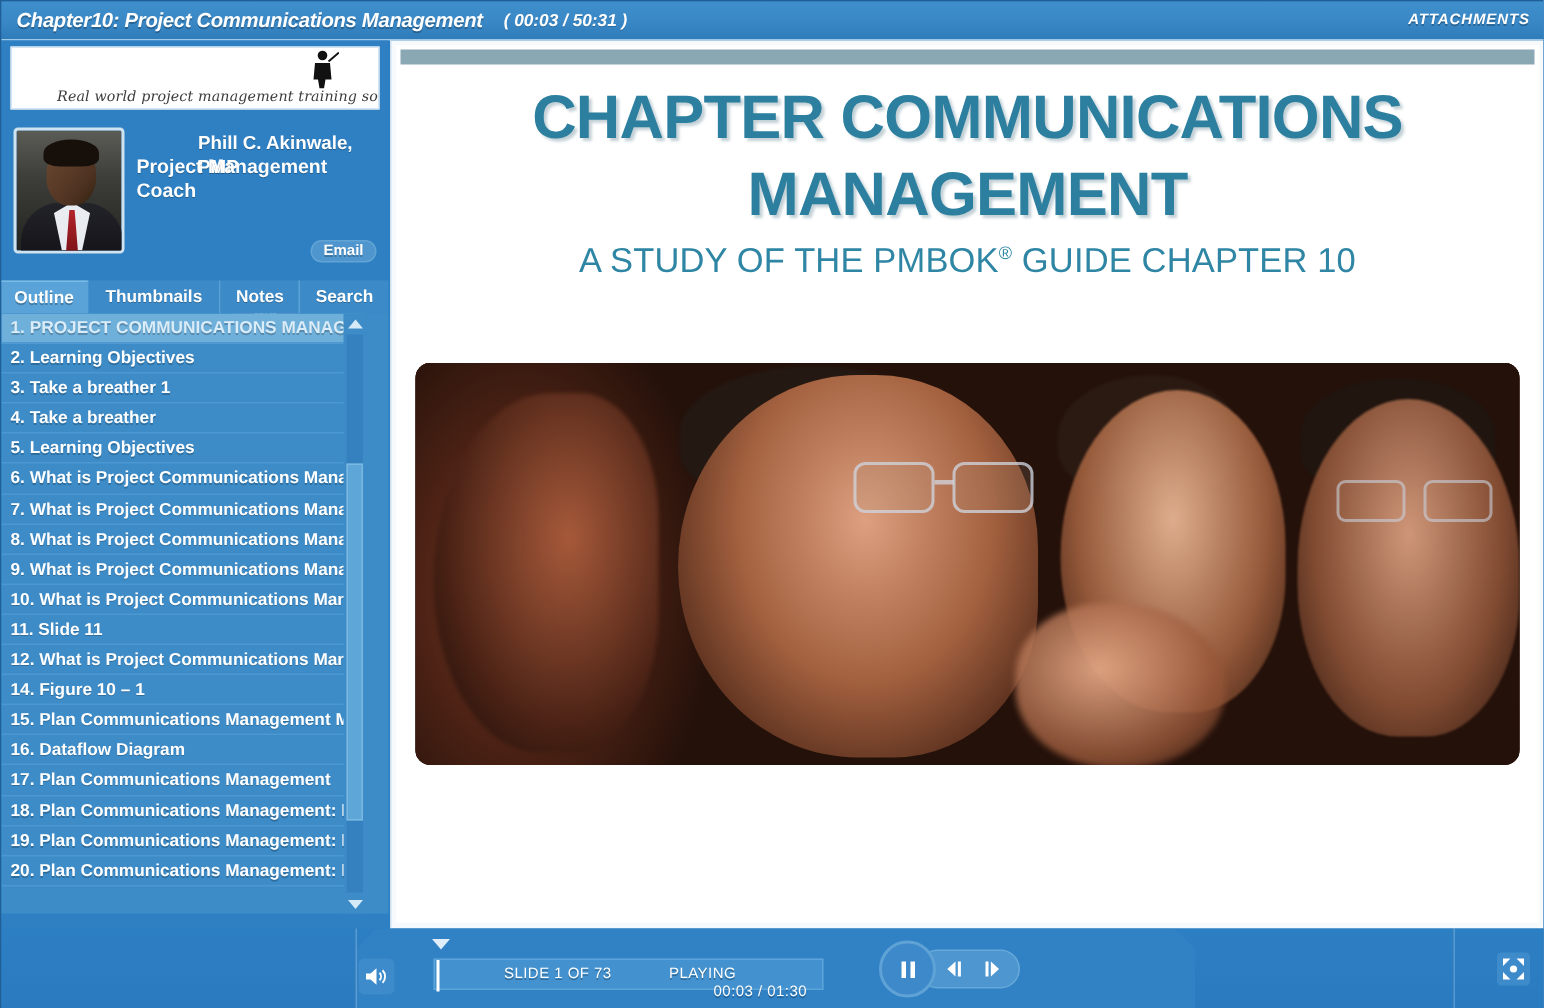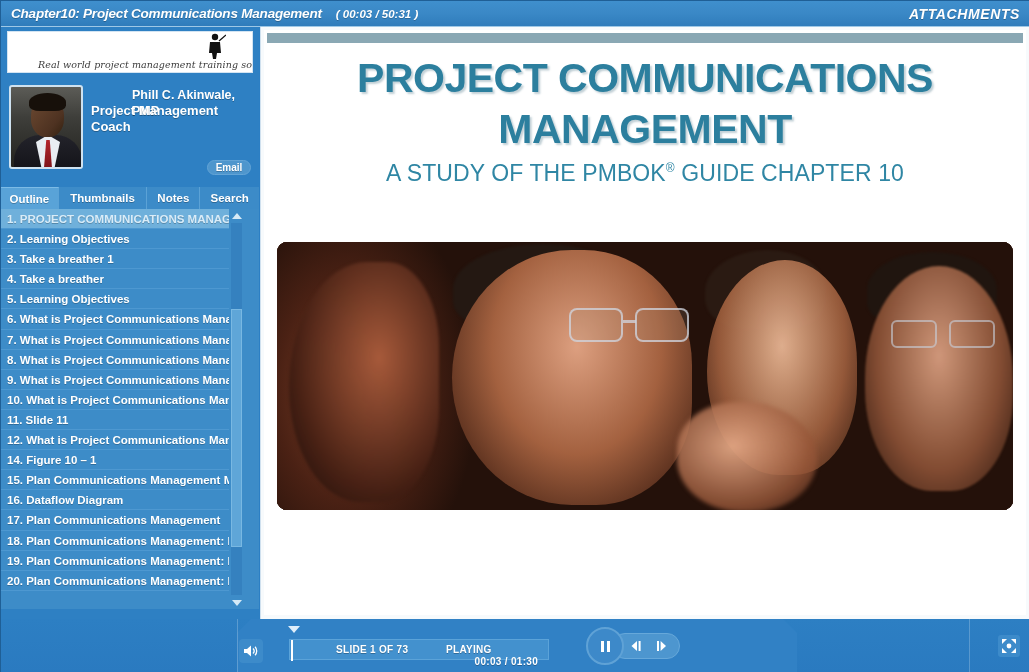--- a/index.html
+++ b/index.html
@@ -29,21 +29,21 @@
     text-shadow: 0 1px 0 rgba(0,0,0,0.25);
     white-space: nowrap;
   }
   .topbar-time {
     color: #ffffff; font-size: 11.5px; font-weight: bold;
     margin-left: 14px; white-space: nowrap;
     text-shadow: 0 1px 0 rgba(0,0,0,0.2);
   }
   .topbar-attach {
     margin-left: auto; margin-right: 10px;
-    color: #ffffff; font-size: 14px; font-weight: bold;
+    color: #ffffff; font-size: 10px; font-weight: bold;
     letter-spacing: 0.6px; white-space: nowrap;
     text-shadow: 0 1px 0 rgba(0,0,0,0.25);
     cursor: pointer;
   }
 
   
   .sidebar {
     position: absolute; left: 0; top: 26px; width: 258px; height: 592px;
     background: #2e80c3;
   }
@@ -352,21 +352,21 @@
   .seek-playhead {
     position: absolute; left: -2px; top: -14px; width: 0; height: 0;
     border-left: 6px solid transparent; border-right: 6px solid transparent;
     border-top: 7px solid #dfeefa;
   }
   .seek-cursor {
     position: absolute; left: 1px; top: 0; width: 2px; height: 21px;
     background: #ffffff;
   }
   .seek-label {
-    color: #ffffff; font-size: 10px; font-weight: bold;
+    color: #ffffff; font-size: 10px; font-weight: normal;
     letter-spacing: 0.3px; white-space: nowrap;
     text-shadow: 0 1px 0 rgba(0,0,0,0.25);
     padding-left: 36px;
   }
   .sl-slide { position: absolute; left: 10px; }
   .sl-state { position: absolute; left: 120px; }
   .sl-time  { position: absolute; right: 10px; margin-top: 24px; }
 
   .transport {
     position: absolute; left: 585px; top: 626px; width: 96px; height: 38px;
@@ -473,21 +473,21 @@
           <div class="tri-down"></div>
         </div>
     </div>
   </div>
 
   <div class="stage">
     <div class="stage-inner">
       <div class="gray-bar"></div>
 
       <div class="slide-title">
-        <span>PROJECT COMMUNICATIONS</span><br>
+        <span>CHAPTER COMMUNICATIONS</span><br>
         <span>MANAGEMENT</span>
       </div>
 
       <div class="slide-subtitle">
         <span>A STUDY OF THE PMBOK</span><sup>®</sup><span> GUIDE CHAPTER 10</span>
       </div>
 
       <div class="photo-block">
         <div class="pb-bg"></div>
         <div class="pb-face-a"></div>

